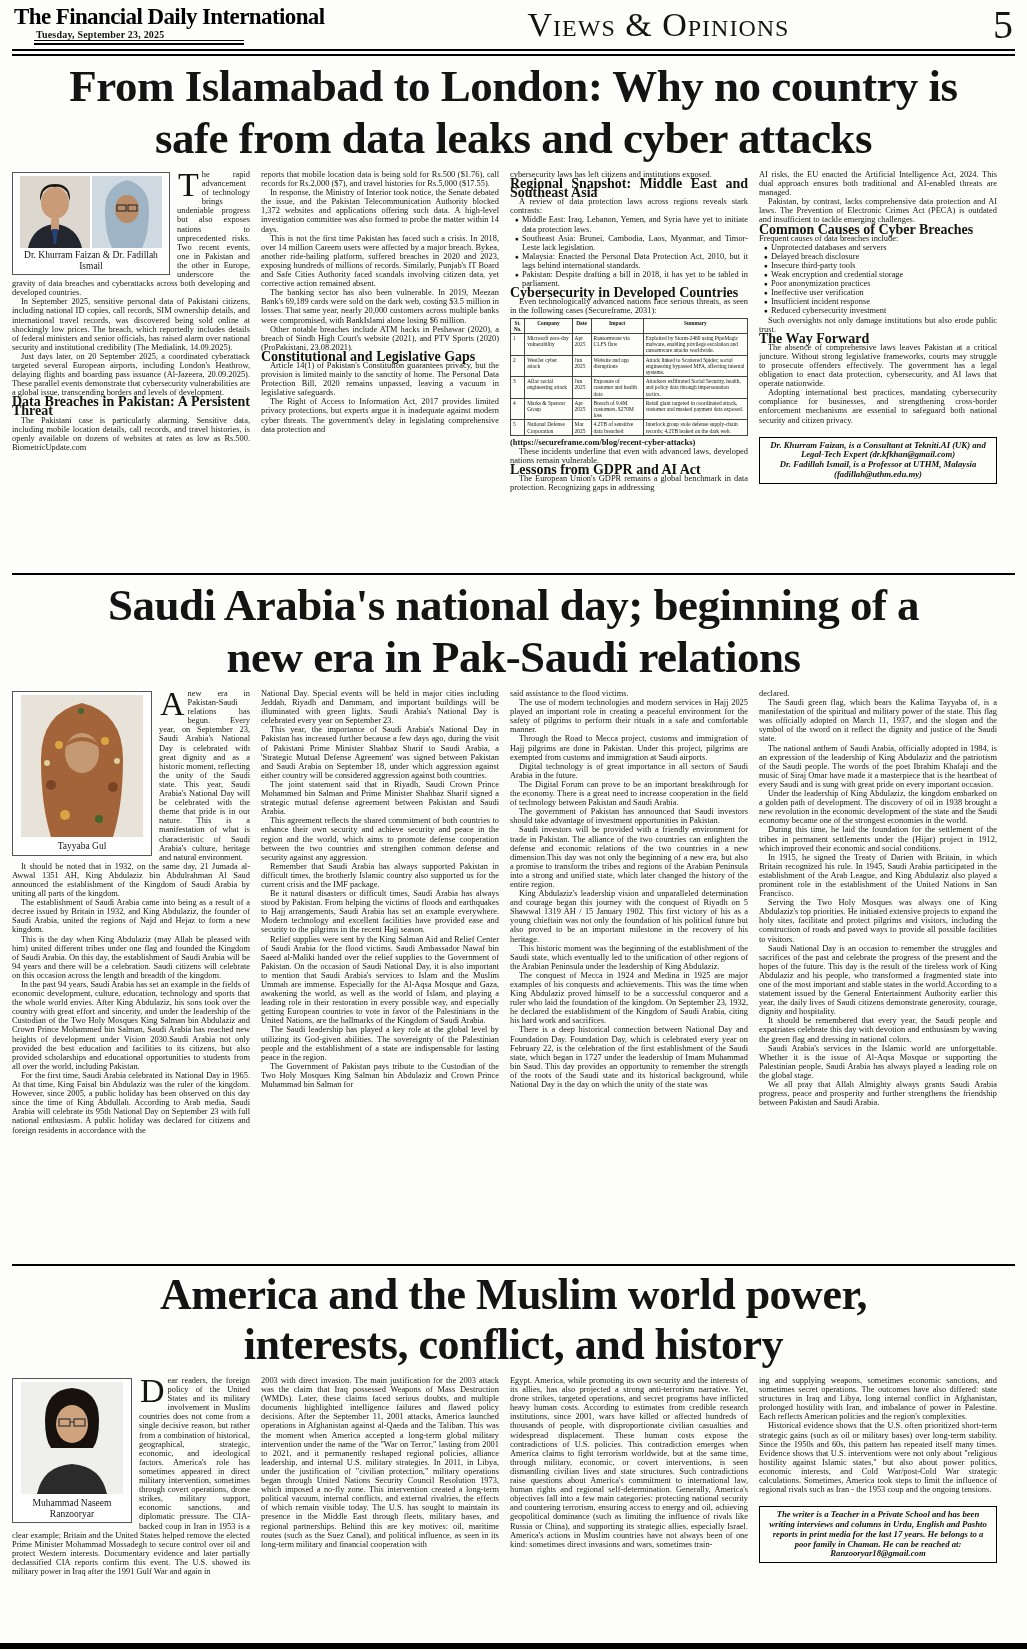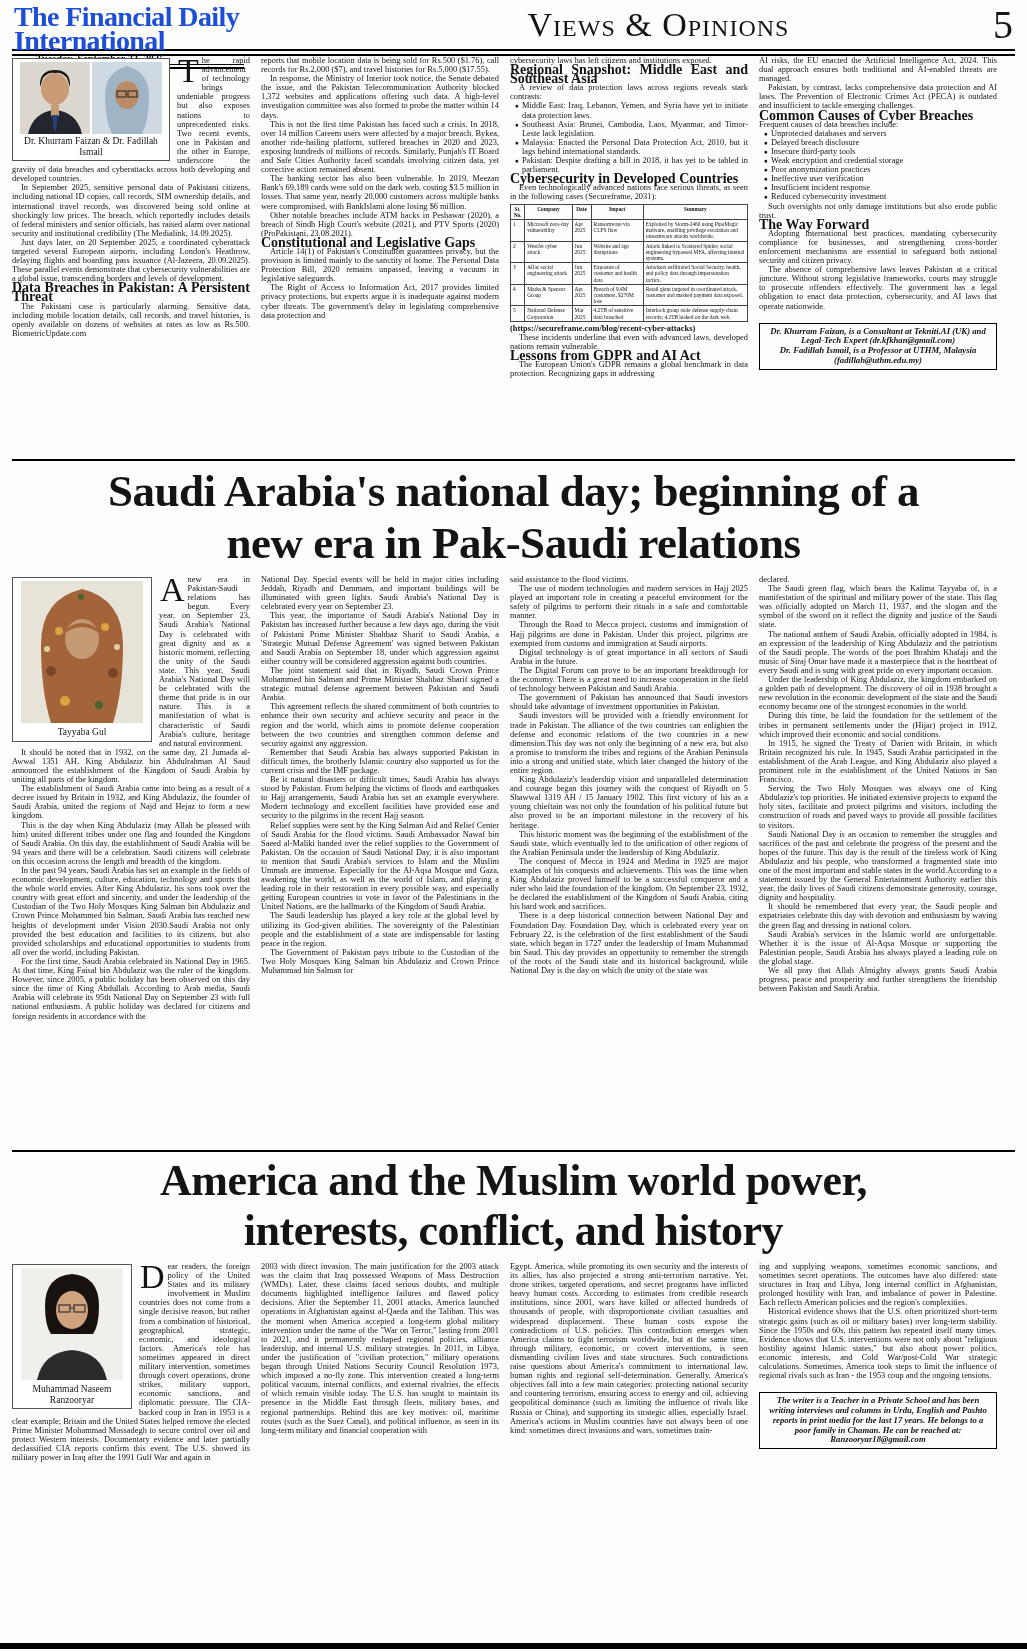--- a/index.html
+++ b/index.html
@@ -4,21 +4,21 @@
 <style>
   html,body{margin:0;padding:0;}
   body{
     width:1027px;height:1651px;background:#fdfdfb;color:#141414;
     font-family:"Liberation Serif", serif;position:relative;overflow:hidden;
   }
   .page{padding:0 12px;}
   
   .masthead{display:flex;align-items:flex-start;padding:5px 2px 0;height:42px;}
   .brand-block{width:360px;}
-  .brand{font-size:28px;font-weight:bold;color:#1d4ed8;letter-spacing:-0.6px;line-height:24px;}
+  .brand{font-size:23px;font-weight:bold;color:#000000;letter-spacing:-0.6px;line-height:24px;}
   .mh-date{font-size:10px;font-weight:bold;margin-left:22px;letter-spacing:0.2px;}
   .brand-rule{width:210px;margin-left:20px;border-top:1px solid #000;border-bottom:2px solid #000;height:2px;}
   .section-title{flex:1;text-align:center;font-variant:small-caps;font-size:34px;line-height:40px;letter-spacing:1px;font-weight:500;}
   .page-num{width:70px;text-align:right;font-size:40px;line-height:40px;}
   .double-rule{border-top:2px solid #000;border-bottom:2px solid #000;height:3px;margin:2px 0 0;}
   .single-rule{border-top:2px solid #000;height:0;margin:3px 0;}
   .bottom-bar{position:absolute;left:0;right:0;bottom:2px;height:6px;background:#000;}
   
   .headline{text-align:center;font-weight:bold;letter-spacing:-0.5px;}
   #a1-head{font-size:45px;line-height:52px;margin:4px 30px 6px;}
@@ -63,20 +63,21 @@
       <div class="brand">The Financial Daily International</div>
       <div class="mh-date">Tuesday, September 23, 2025</div>
       <div class="brand-rule"></div>
     </div>
     <div class="section-title">Views &amp; Opinions</div>
     <div class="page-num">5</div>
   </div>
   <div class="double-rule"></div>
 
   <div id="a1">
+    <div id="a1-head" class="headline">From Islamabad to London: Why no country is safe from data leaks and cyber attacks</div>
     <div id="a1-body" class="cols">
       <div class="acol">
         <div id="a1-pbox" class="pbox">
           <div class="photos">
             <svg width="70" height="72" viewBox="0 0 70 72">
               <rect width="70" height="72" fill="#ddd8cf"></rect>
               <ellipse cx="35" cy="27" rx="14" ry="16" fill="#c99b76"></ellipse>
               <path d="M20 25 Q19 8 35 8 Q51 8 50 25 L47 16 Q42 10 35 11 Q28 10 23 16 Z" fill="#1b1713"></path>
               <path d="M8 72 Q13 50 35 48 Q57 50 62 72 Z" fill="#23262e"></path>
               <rect x="31" y="43" width="8" height="11" fill="#c99b76"></rect>
@@ -215,22 +216,22 @@
         <div class="bullet">
             <span class="dot">●</span>
             <span>Insufficient incident response</span>
           </div>
         <div class="bullet">
             <span class="dot">●</span>
             <span>Reduced cybersecurity investment</span>
           </div>
         <p>Such oversights not only damage institutions but also erode public trust.</p>
         <div class="subhead">The Way Forward</div>
+        <p>The absence of comprehensive laws leaves Pakistan at a critical juncture. Without strong legislative frameworks, courts may struggle to prosecute offenders effectively. The government has a legal obligation to enact data protection, cybersecurity, and AI laws that operate nationwide.</p>
         <p>Adopting international best practices, mandating cybersecurity compliance for businesses, and strengthening cross-border enforcement mechanisms are essential to safeguard both national security and citizen privacy.</p>
-        <p>The absence of comprehensive laws leaves Pakistan at a critical juncture. Without strong legislative frameworks, courts may struggle to prosecute offenders effectively. The government has a legal obligation to enact data protection, cybersecurity, and AI laws that operate nationwide.</p>
         <div class="authbox">
           <p>Dr. Khurram Faizan, is a Consultant at Tekniti.AI (UK) and Legal-Tech Expert (dr.kfkhan@gmail.com)</p>
           <p>Dr. Fadillah Ismail, is a Professor at UTHM, Malaysia (fadillah@uthm.edu.my)</p>
         </div>
       </div>
     </div>
   </div>
 
   <div class="single-rule"></div>
 

